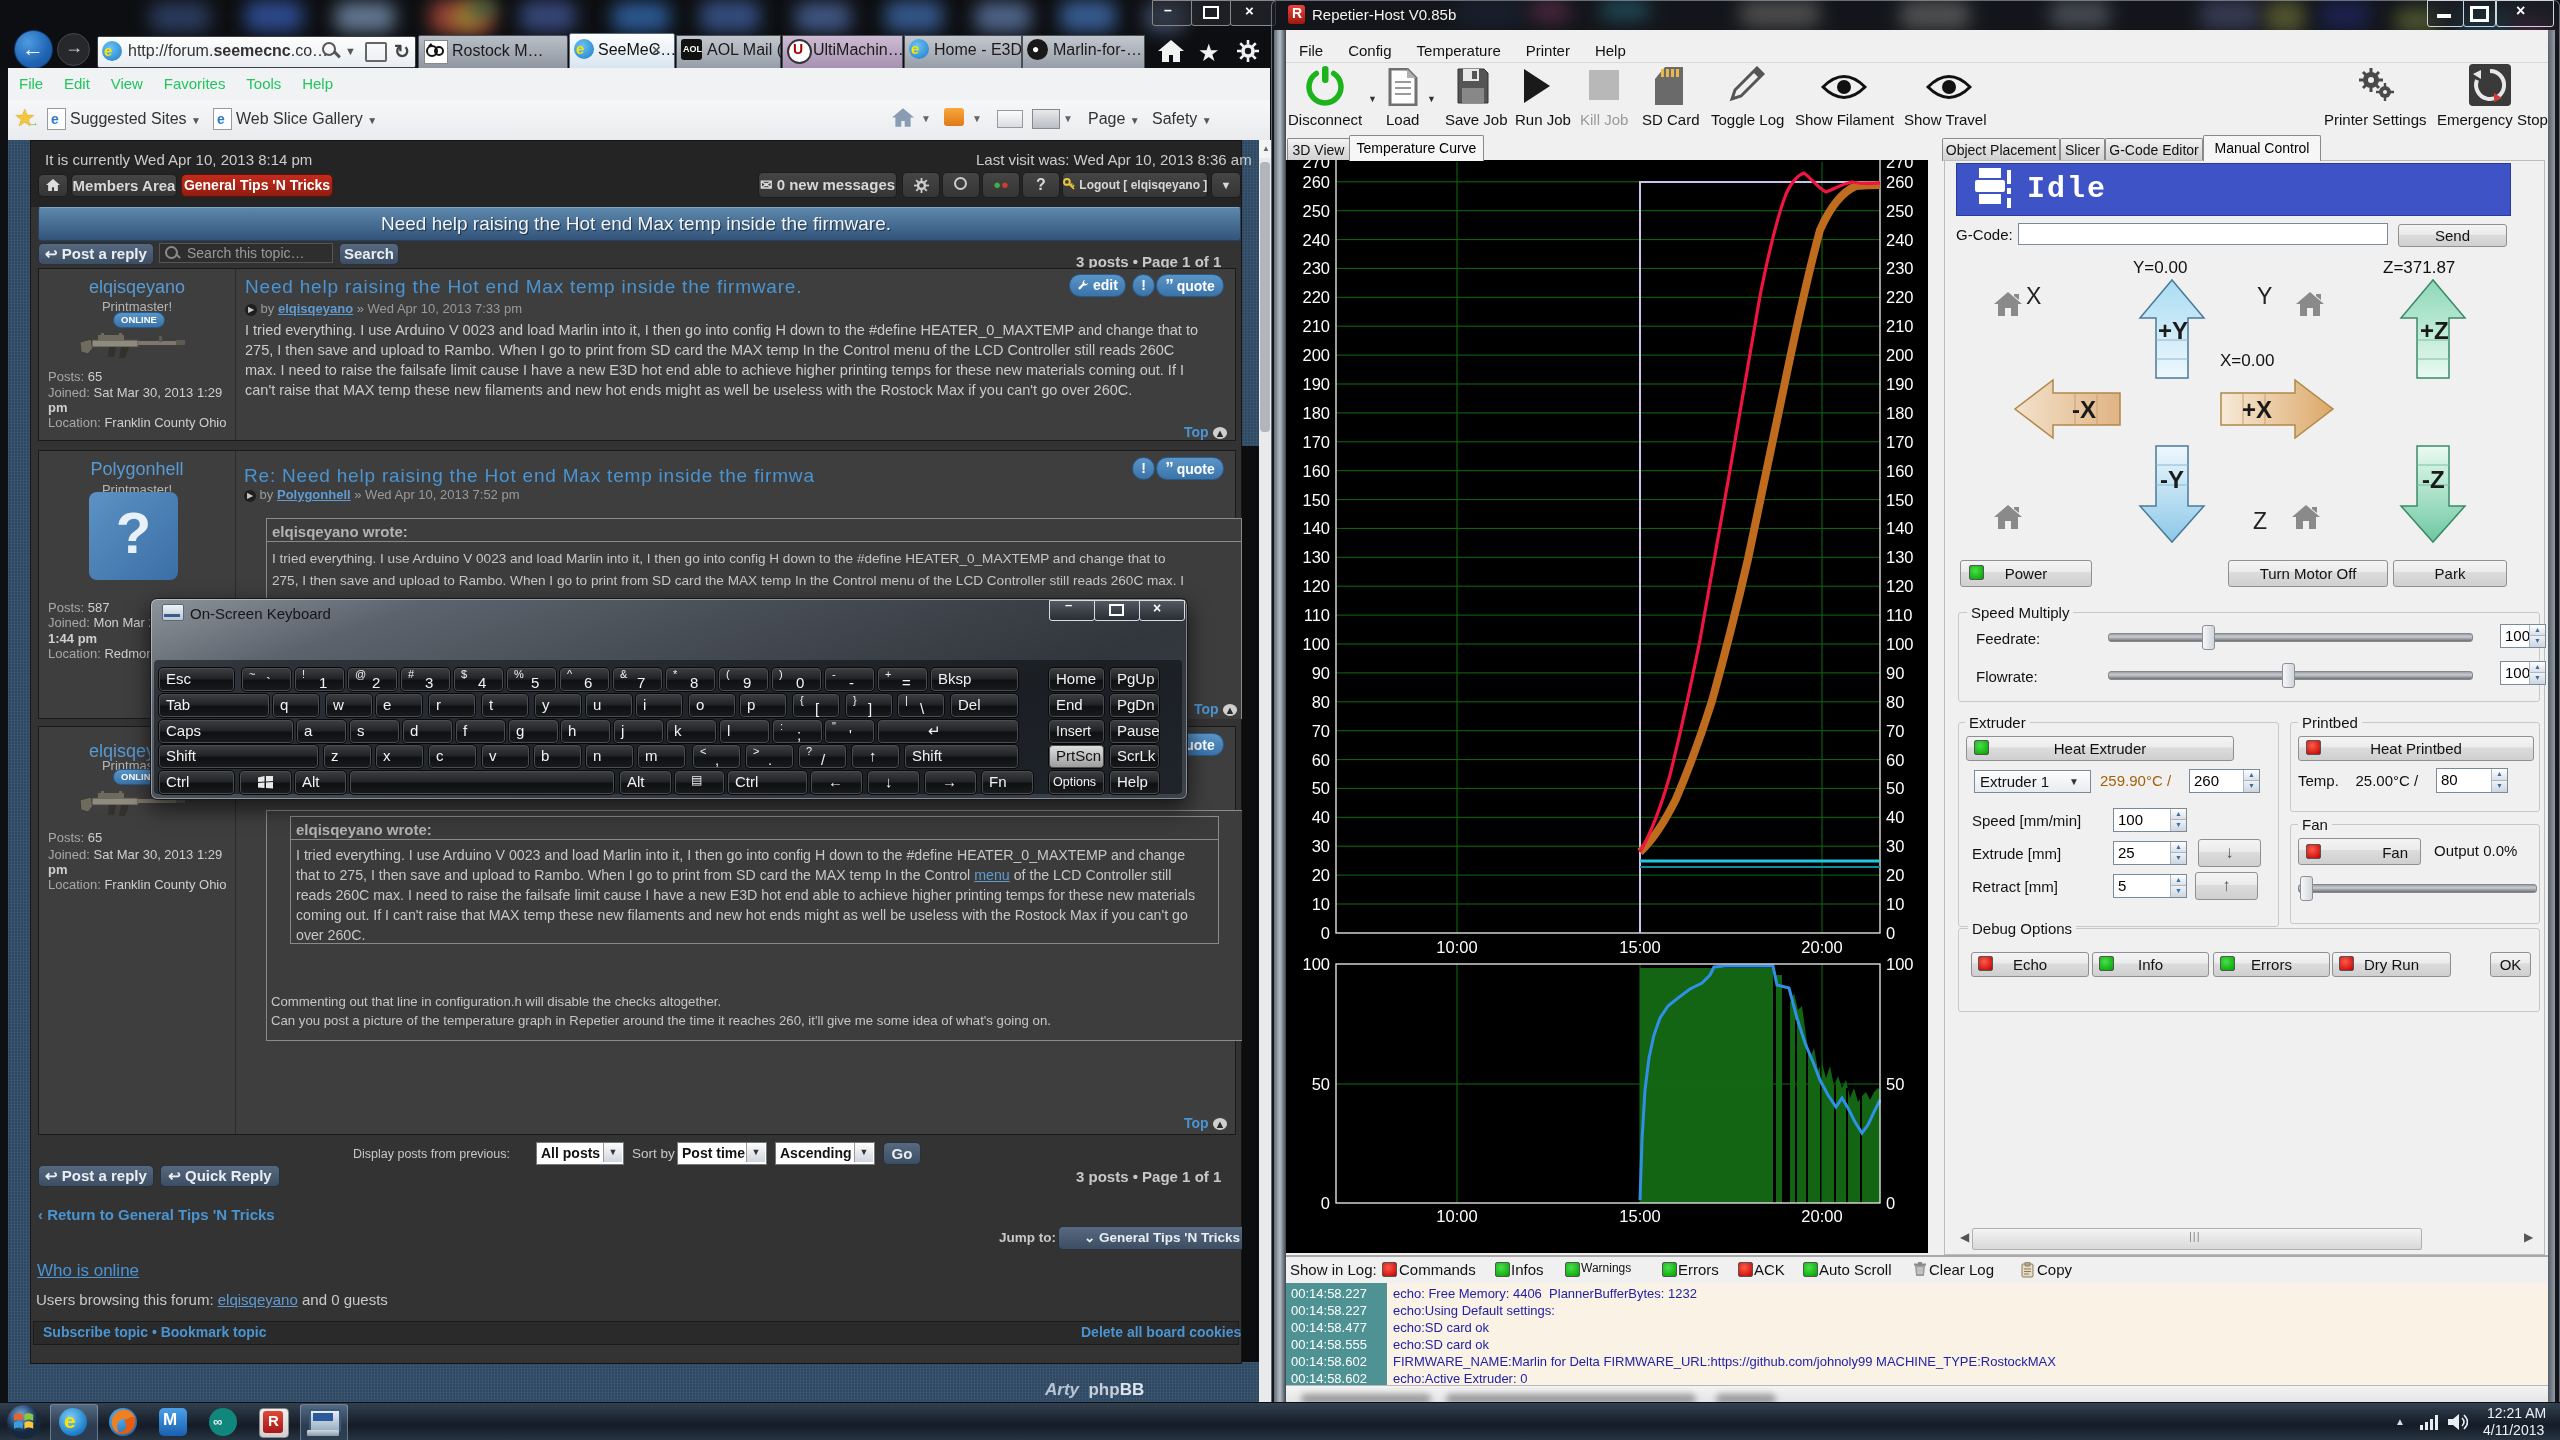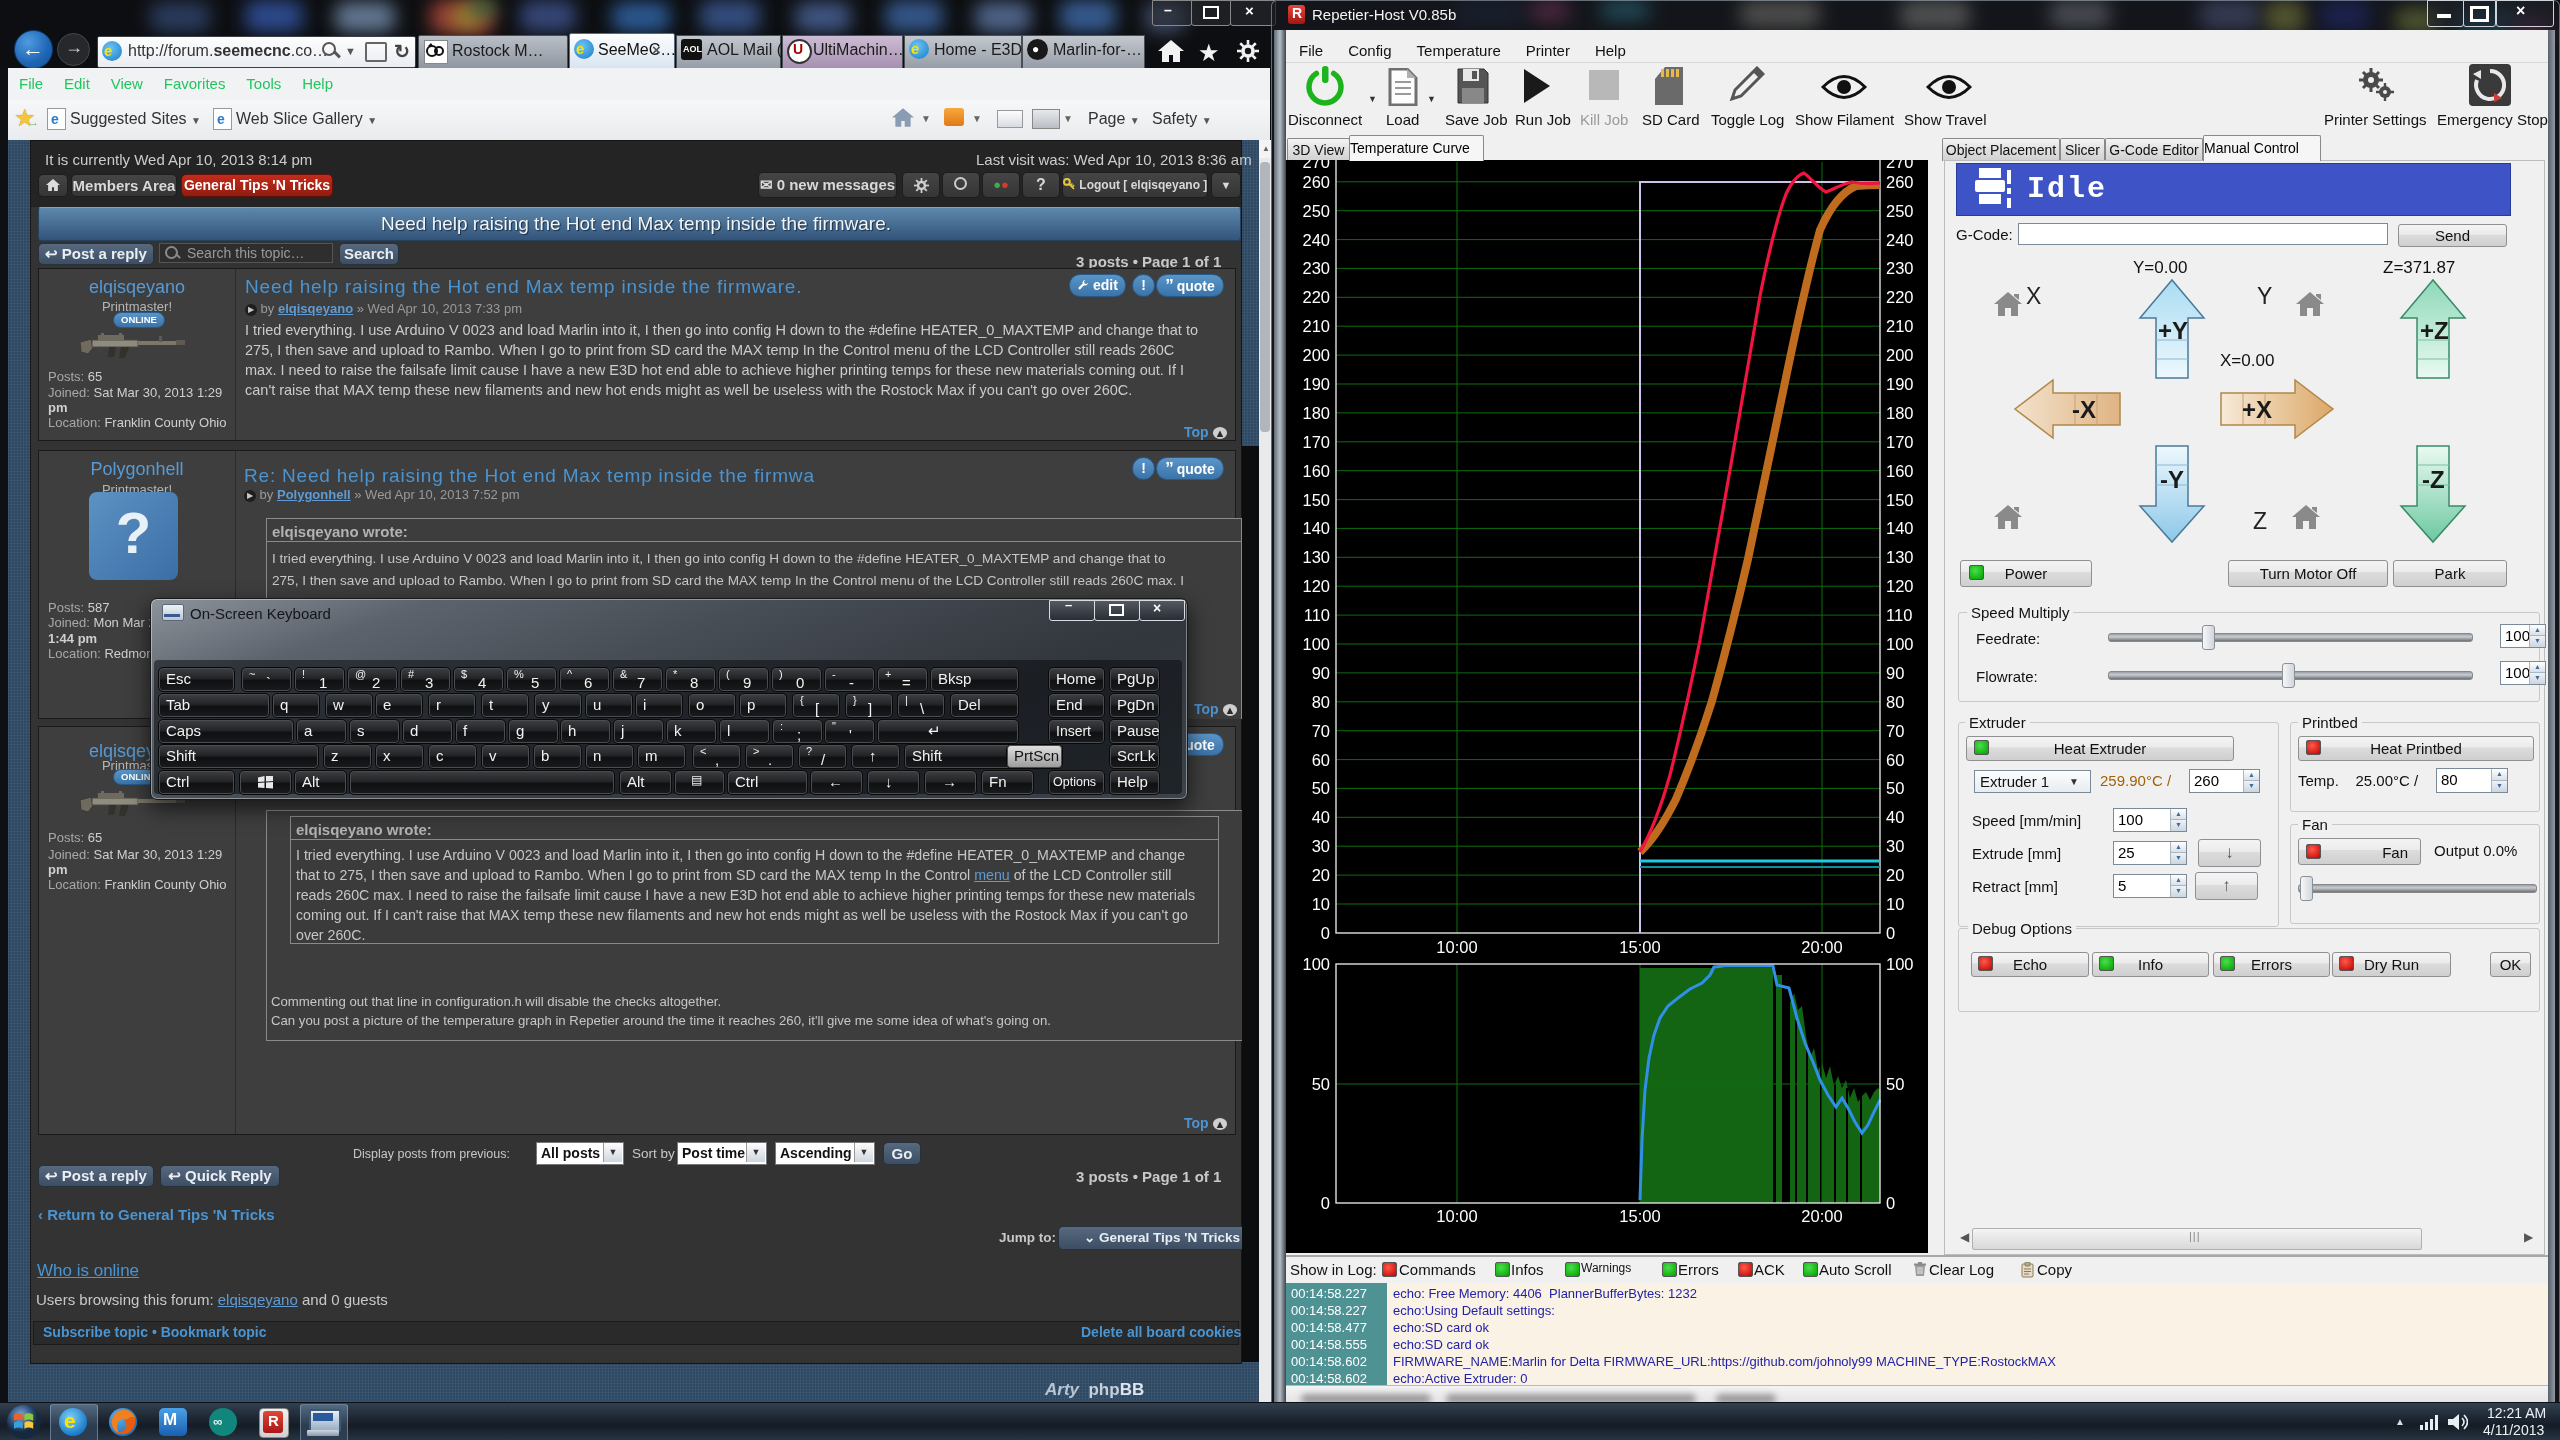--- a/index.html
+++ b/index.html
@@ -21,21 +21,21 @@
 .ledr{background:radial-gradient(circle at 40% 35%,#ff5a4a,#c00000);}
 .spin{position:absolute;background:#fff;border:1px solid #7a8a99;font-size:15px;color:#000;}
 .spin .v{position:absolute;left:4px;top:2px;}
 .spbt{position:absolute;right:0;top:0;width:15px;height:50%;background:linear-gradient(#fefefe,#d8dde4);border-left:1px solid #aab6c4;font-size:7px;color:#3a6ea5;text-align:center;line-height:9px;}
 .spbb{position:absolute;right:0;bottom:0;width:15px;height:50%;background:linear-gradient(#eef2f6,#cdd5de);border-left:1px solid #aab6c4;border-top:1px solid #aab6c4;font-size:7px;color:#3a6ea5;text-align:center;line-height:9px;}
 .sldtrack{position:absolute;height:7px;background:linear-gradient(#9aa0a6,#c9cdd2 40%,#6d7276);border-radius:3px;border:1px solid #888;}
 .sldthumb{position:absolute;width:11px;height:23px;background:linear-gradient(90deg,#f6f7f8,#d2d6db);border:1px solid #8a9097;border-radius:3px;}
 .key{position:absolute;height:23px;background:linear-gradient(#3d3f42 0%,#232427 45%,#0f1012 55%,#1a1b1e 100%);border:1px solid #09090a;box-shadow:inset 0 0 0 1px #4a4c50;border-radius:5px;color:#f2f2f2;font-size:15px;}
 .key span{position:absolute;left:7px;top:2px;}
 .tab7{position:absolute;white-space:nowrap;overflow:hidden;height:22px;background:linear-gradient(#f4f4f4,#e2e2e2 45%,#d0d0d0);border:1px solid #898989;border-bottom:none;border-radius:2px 2px 0 0;color:#111;font-size:14px;text-align:center;}
-.tab7a{position:absolute;white-space:nowrap;overflow:hidden;height:25px;background:#f6f6f6;border:1px solid #898989;border-bottom:none;border-radius:2px 2px 0 0;color:#000;font-size:14px;text-align:left;z-index:3;}
+.tab7a{position:absolute;white-space:nowrap;overflow:hidden;height:25px;background:#f6f6f6;border:1px solid #898989;border-bottom:none;border-radius:2px 2px 0 0;color:#000;font-size:14px;text-align:center;z-index:3;}
 </style></head>
 <body>
 
 <div class="ab" style="left:0;top:0;width:2560px;height:1440px;background:#0d0e10;" id="desk">
  <div class="blob" style="left:150px;top:2px;width:60px;height:30px;background:#3c5488"></div>
  <div class="blob" style="left:245px;top:0px;width:58px;height:32px;background:#3f6ad0"></div>
  <div class="blob" style="left:335px;top:2px;width:60px;height:30px;background:#93b2da"></div>
  <div class="blob" style="left:430px;top:0px;width:64px;height:34px;background:#e05a48"></div>
  <div class="blob" style="left:452px;top:6px;width:30px;height:22px;background:#e8c83c"></div>
  <div class="blob" style="left:470px;top:0px;width:26px;height:16px;background:#3c9e58"></div>
@@ -608,21 +608,21 @@
  <div class="key" style="left:648px;top:146px;width:47px">
       <span style="font-size:11px;top:0">?</span>
       <span style="left:22px;top:6px">/</span>
     </div>
  <div class="key" style="left:701px;top:146px;width:47px">
       <span style="left:17px">↑</span>
     </div>
  <div class="key" style="left:754px;top:146px;width:113px">
       <span>Shift</span>
     </div>
- <div class="key" style="left:856px;top:146px;width:55px;background:linear-gradient(#e2e2e2,#9a9a9a);color:#111">
+ <div class="key" style="left:898px;top:146px;width:55px;background:linear-gradient(#e2e2e2,#9a9a9a);color:#111">
       <span>PrtScn</span>
     </div>
  <div class="key" style="left:959px;top:146px;width:49px">
       <span>ScrLk</span>
     </div>
 
  <div class="key" style="left:8px;top:172px;width:75px">
       <span>Ctrl</span>
     </div>
  <div class="key" style="left:89px;top:172px;width:51px">

